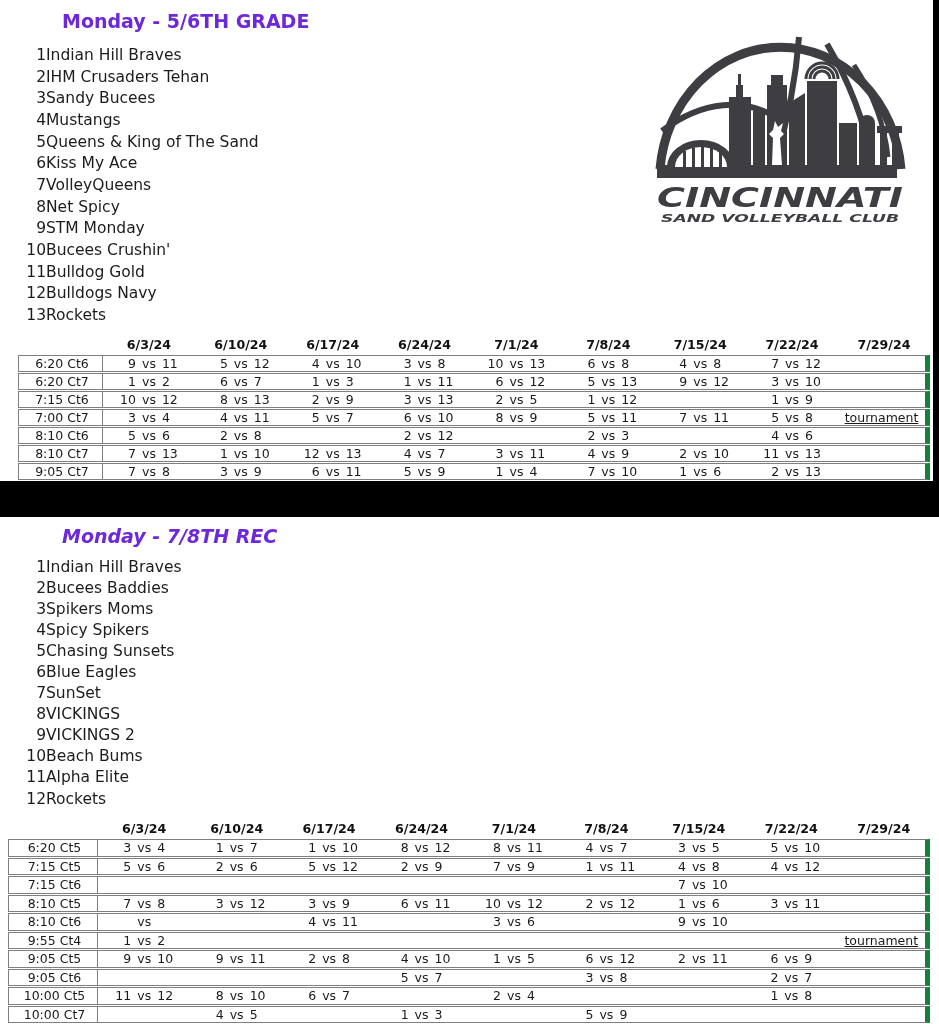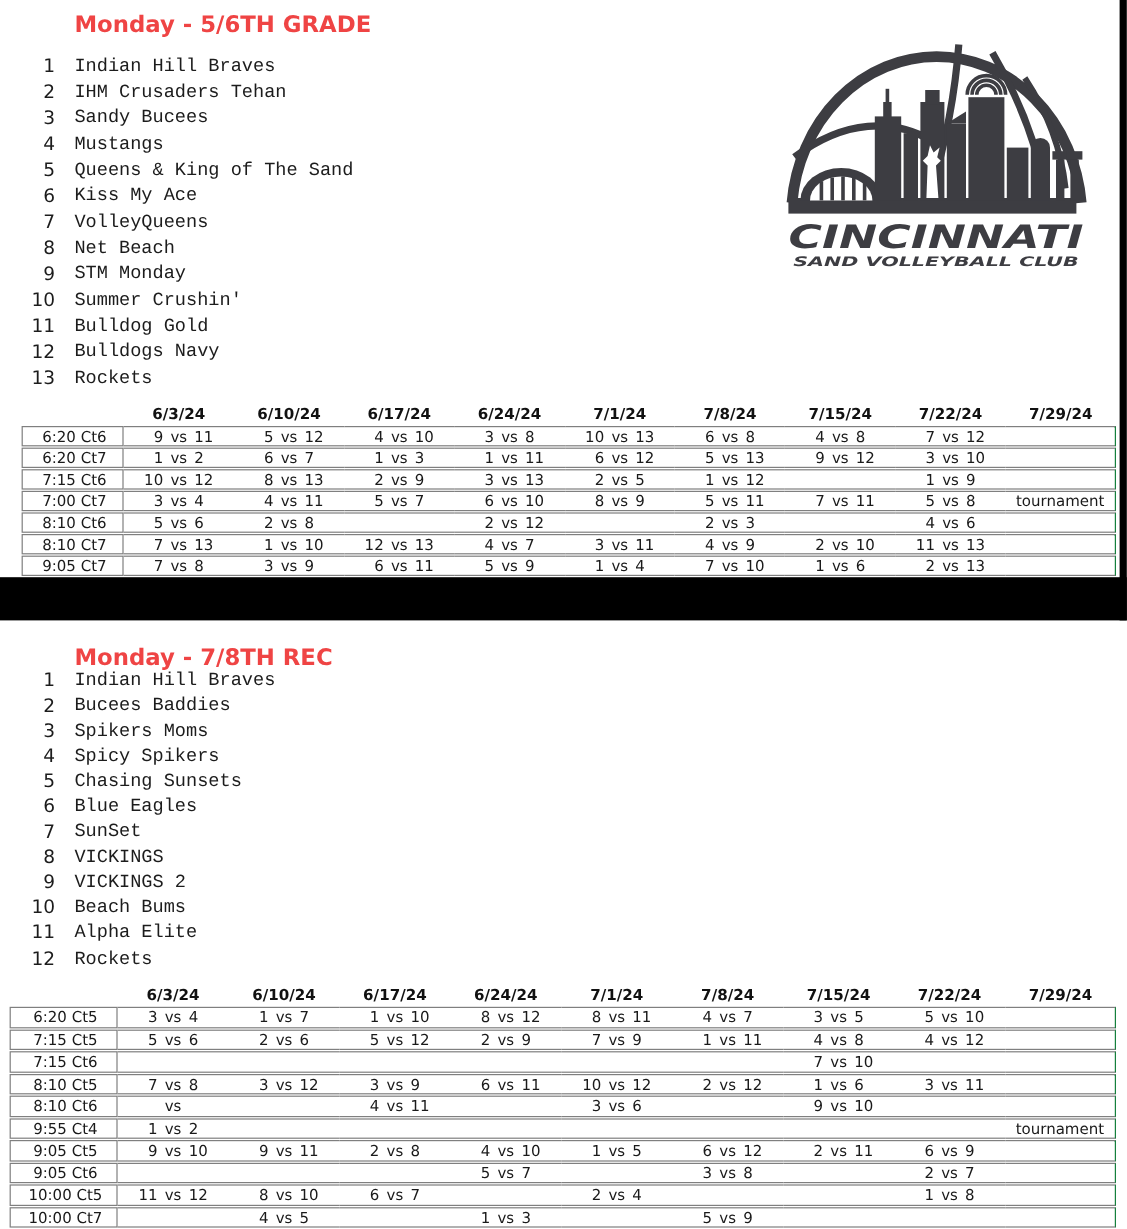--- a/index.html
+++ b/index.html
@@ -3,44 +3,44 @@
 <meta charset="utf-8">
 <style>
   html,body{margin:0;padding:0;background:#ffffff;}
   body{width:939px;height:1024px;position:relative;overflow:hidden;
        font-family:"DejaVu Sans","Liberation Sans",sans-serif;color:#1a1a1a;}
   .page{position:absolute;left:0;top:0;width:939px;height:1024px;background:#fff;}
 
   .black-band{position:absolute;left:0;top:481px;width:939px;height:36px;background:#000;}
   .black-strip{position:absolute;left:933px;top:0;width:6px;height:517px;background:#000;}
 
-  .section-title{position:absolute;left:62px;font-size:19px;font-weight:bold;color:#ef4444;white-space:nowrap;}
+  .section-title{position:absolute;left:62px;font-size:19px;font-weight:bold;color:#6d28d9;white-space:nowrap;}
   .t1{top:10px;}
-  .t2{top:537px;}
+  .t2{top:525px;font-style:italic;}
 
   .team-list{position:absolute;left:16px;font-size:15.5px;color:#1c1c1c;}
   .list1{top:44px;}
   .list2{top:556px;}
   .team-row{display:flex;align-items:center;}
   .list1 .team-row{height:21.7px;}
   .list2 .team-row{height:21.1px;}
   .team-num{width:30px;text-align:right;flex:0 0 30px;}
-  .team-name{margin-left:16px;white-space:nowrap;font-family:Liberation Mono, monospace;}
+  .team-name{margin-left:0;white-space:nowrap;}
 
   table.sched{position:absolute;table-layout:fixed;border-collapse:separate;border-spacing:0 1px;
               font-size:12.5px;color:#1a1a1a;}
   .sched1{left:18px;top:336px;width:912px;}
   .sched2{left:8px;top:820px;width:922px;}
   table.sched th{font-size:12.6px;font-weight:bold;text-align:center;padding:0 0 2px 0;white-space:nowrap;color:#111;}
   table.sched td{border-top:1px solid #7f7f7f;border-bottom:1px solid #7f7f7f;padding:0;vertical-align:middle;}
   .sched1 td{height:14.5px;}
   .sched2 td{height:15.5px;}
   table.sched td.slot{border-left:1px solid #7f7f7f;border-right:1px solid #7f7f7f;
                       padding-left:3px;text-align:center;white-space:nowrap;}
-  table.sched td.last{border-right:1px solid #15803d;}
+  table.sched td.last{border-right:5px solid #15803d;text-decoration:underline;}
   .game{display:flex;justify-content:center;gap:6px;white-space:nowrap;}
   .game .a{flex:1 1 0;text-align:right;}
   .game .b{flex:1 1 0;text-align:left;}
   .game.single{display:block;text-align:center;overflow:visible;}
 
   .logo{position:absolute;left:649px;top:27px;width:263px;height:202px;}
 </style>
 </head>
 <body>
 
@@ -119,29 +119,29 @@
       <div class="team-row">
         <span class="team-num">6</span>
         <span class="team-name">Kiss My Ace</span>
       </div>
       <div class="team-row">
         <span class="team-num">7</span>
         <span class="team-name">VolleyQueens</span>
       </div>
       <div class="team-row">
         <span class="team-num">8</span>
-        <span class="team-name">Net Beach</span>
+        <span class="team-name">Net Spicy</span>
       </div>
       <div class="team-row">
         <span class="team-num">9</span>
         <span class="team-name">STM Monday</span>
       </div>
       <div class="team-row">
         <span class="team-num">10</span>
-        <span class="team-name">Summer Crushin'</span>
+        <span class="team-name">Bucees Crushin'</span>
       </div>
       <div class="team-row">
         <span class="team-num">11</span>
         <span class="team-name">Bulldog Gold</span>
       </div>
       <div class="team-row">
         <span class="team-num">12</span>
         <span class="team-name">Bulldogs Navy</span>
       </div>
       <div class="team-row">

